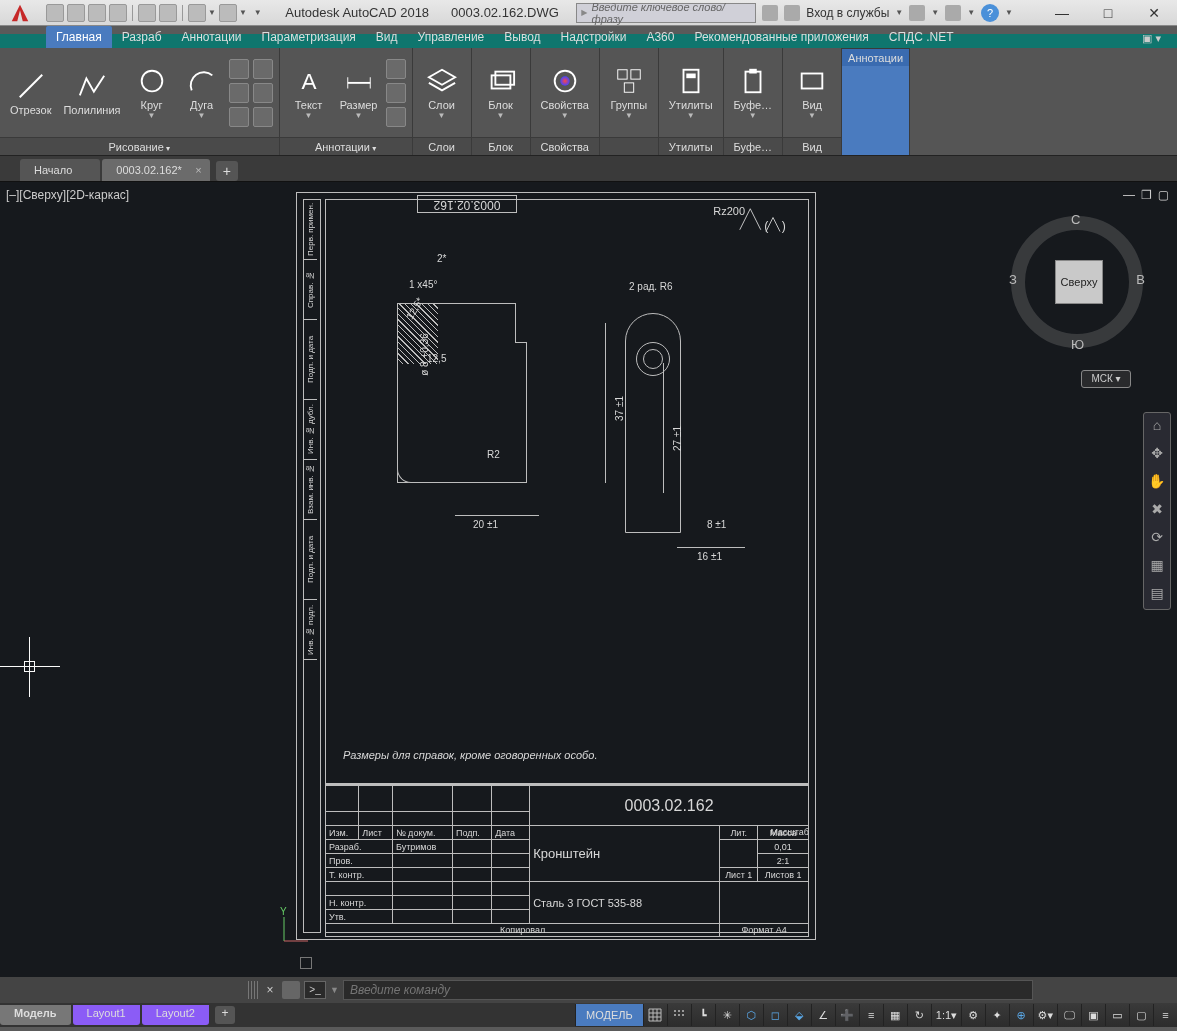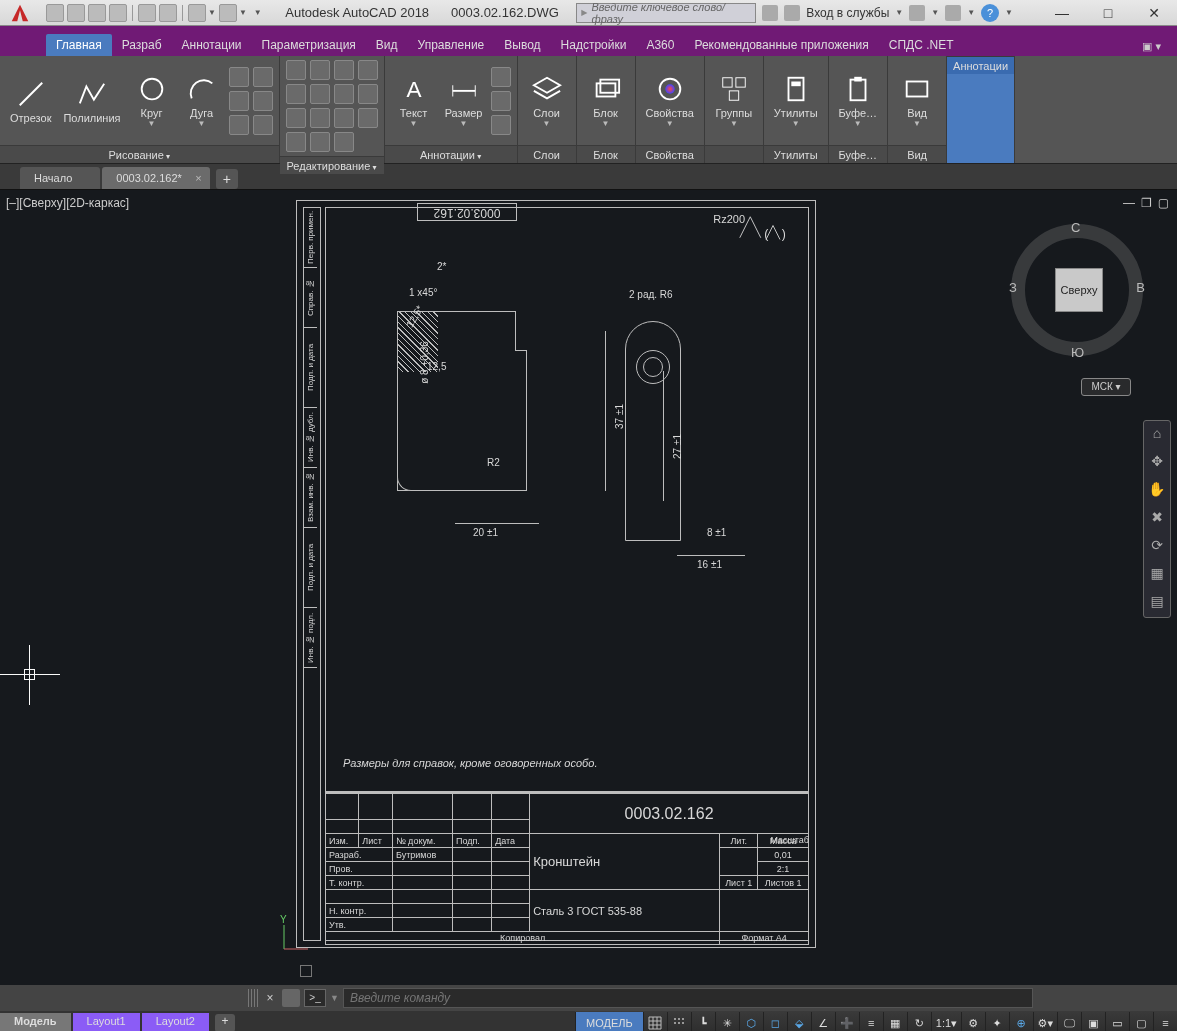--- a/index.html
+++ b/index.html
@@ -14,21 +14,21 @@
   .qat .arrow-down { font-size:8px; color:#555; margin-left:-1px; }
   .title-center { flex:1; text-align:center; color:#333; font-size:13px; display:flex; gap:22px; justify-content:center; }
   .search-title { width:180px; height:20px; background:#d0d0d8; border:1px solid #888; color:#666; font-style:italic; font-size:11px; padding:1px 4px; display:flex; align-items:center;}
   .search-title::before{content:"▶"; font-size:8px; color:#888; margin-right:4px; font-style:normal;}
   .login-area { display:flex; align-items:center; gap:6px; padding:0 6px; color:#333;}
   .login-area .ic{ width:16px;height:16px;background:#aaa;border-radius:2px;}
   .help-btn{ width:18px;height:18px;border-radius:9px;background:#4a90d9;color:#fff;display:flex;align-items:center;justify-content:center;font-size:11px;}
   .win-btns { display:flex; gap:0; margin-left:20px;}
   .win-btns div{ width:46px; height:26px; display:flex;align-items:center;justify-content:center;color:#333;font-size:14px;}
   
-  .menubar { height:30px; background:#701a75; display:flex; align-items:flex-end; padding-left:46px; font-size:12px;}
+  .menubar { height:14px; background:#0f766e; display:flex; align-items:flex-end; padding-left:46px; font-size:12px;margin-top:8px;}
   .menubar .mtab{ padding:4px 10px; color:#ddd; cursor:default;}
   .menubar .mtab.active{ background:#4a7bbf; color:#fff; border-radius:2px 2px 0 0;}
   .menubar .plugbtn{ margin-left:auto; margin-right:10px; color:#ccc; font-size:11px; padding:3px 6px;}
   
   .ribbon { height:108px; background:#555; display:flex; border-bottom:1px solid #222;}
   .rpanel{ border-right:1px solid #3a3a3a; display:flex; flex-direction:column; }
   .rpanel .body{ flex:1; display:flex; align-items:center; padding:4px 6px; gap:4px;}
   .rpanel .title{ height:18px; background:#4a4a4a; color:#ddd; font-size:11px; text-align:center; line-height:18px; border-top:1px solid #3a3a3a; white-space:nowrap; padding:0 6px;}
   .rpanel .title .dd::after{ content:" ▾"; font-size:8px;}
   .bigbtn{ display:flex; flex-direction:column; align-items:center; gap:2px; padding:2px 4px; color:#ddd; font-size:11px; min-width:46px;}
@@ -224,42 +224,20 @@
           <div class="c"></div>
         <div class="c"></div>
           <div class="c"></div>
         <div class="c"></div>
           <div class="c"></div>
       </div>
     </div>
     <div class="title"><span class="dd">Рисование</span></div>
   </div>
 
-  <div class="rpanel">
-    <div class="body">
-      <div class="grid-ico">
-        <div class="c"></div>
-          <div class="c"></div>
-          <div class="c"></div>
-          <div class="c"></div>
-          <div class="c"></div>
-        <div class="c"></div>
-          <div class="c"></div>
-          <div class="c"></div>
-          <div class="c"></div>
-          <div class="c"></div>
-        <div class="c"></div>
-          <div class="c"></div>
-          <div class="c"></div>
-          <div class="c"></div>
-          <div class="c"></div>
-      </div>
-    </div>
-    <div class="title"><span class="dd">Редактирование</span></div>
-  </div>
 
   <div class="rpanel">
     <div class="body">
       <div class="bigbtn">
           <div class="ico">
             <svg viewBox="0 0 32 32">
               <text x="16" y="24" font-size="24" text-anchor="middle" fill="#fff">A</text>
             </svg>
           </div>
           <span>Текст</span>

